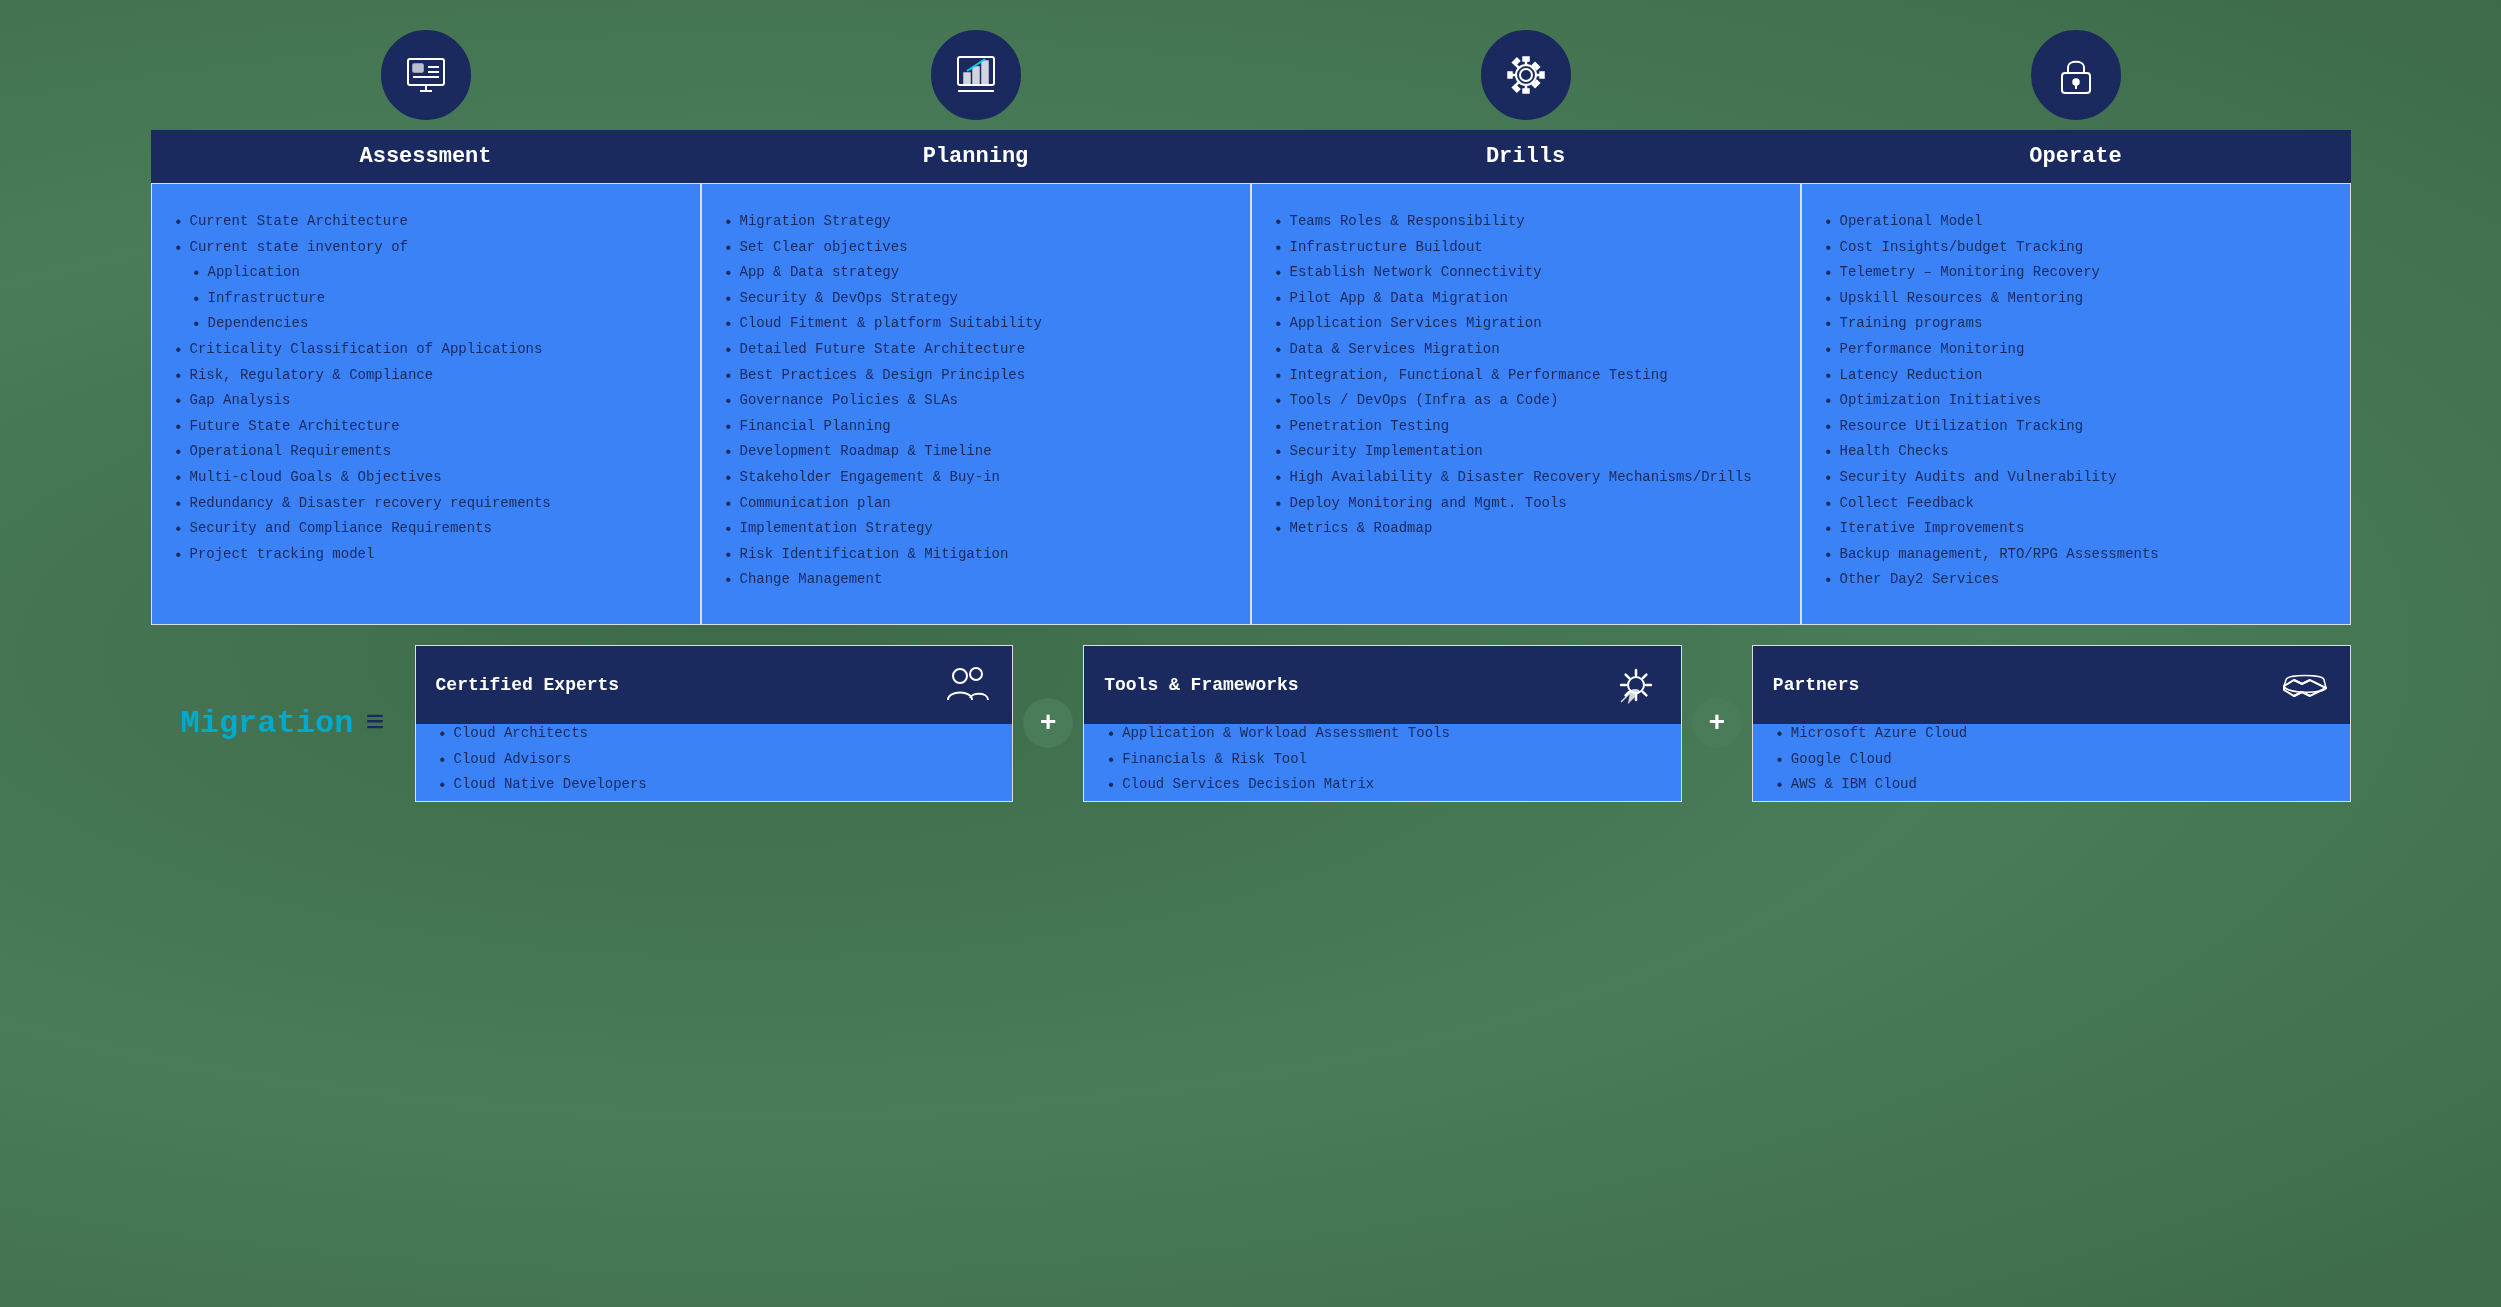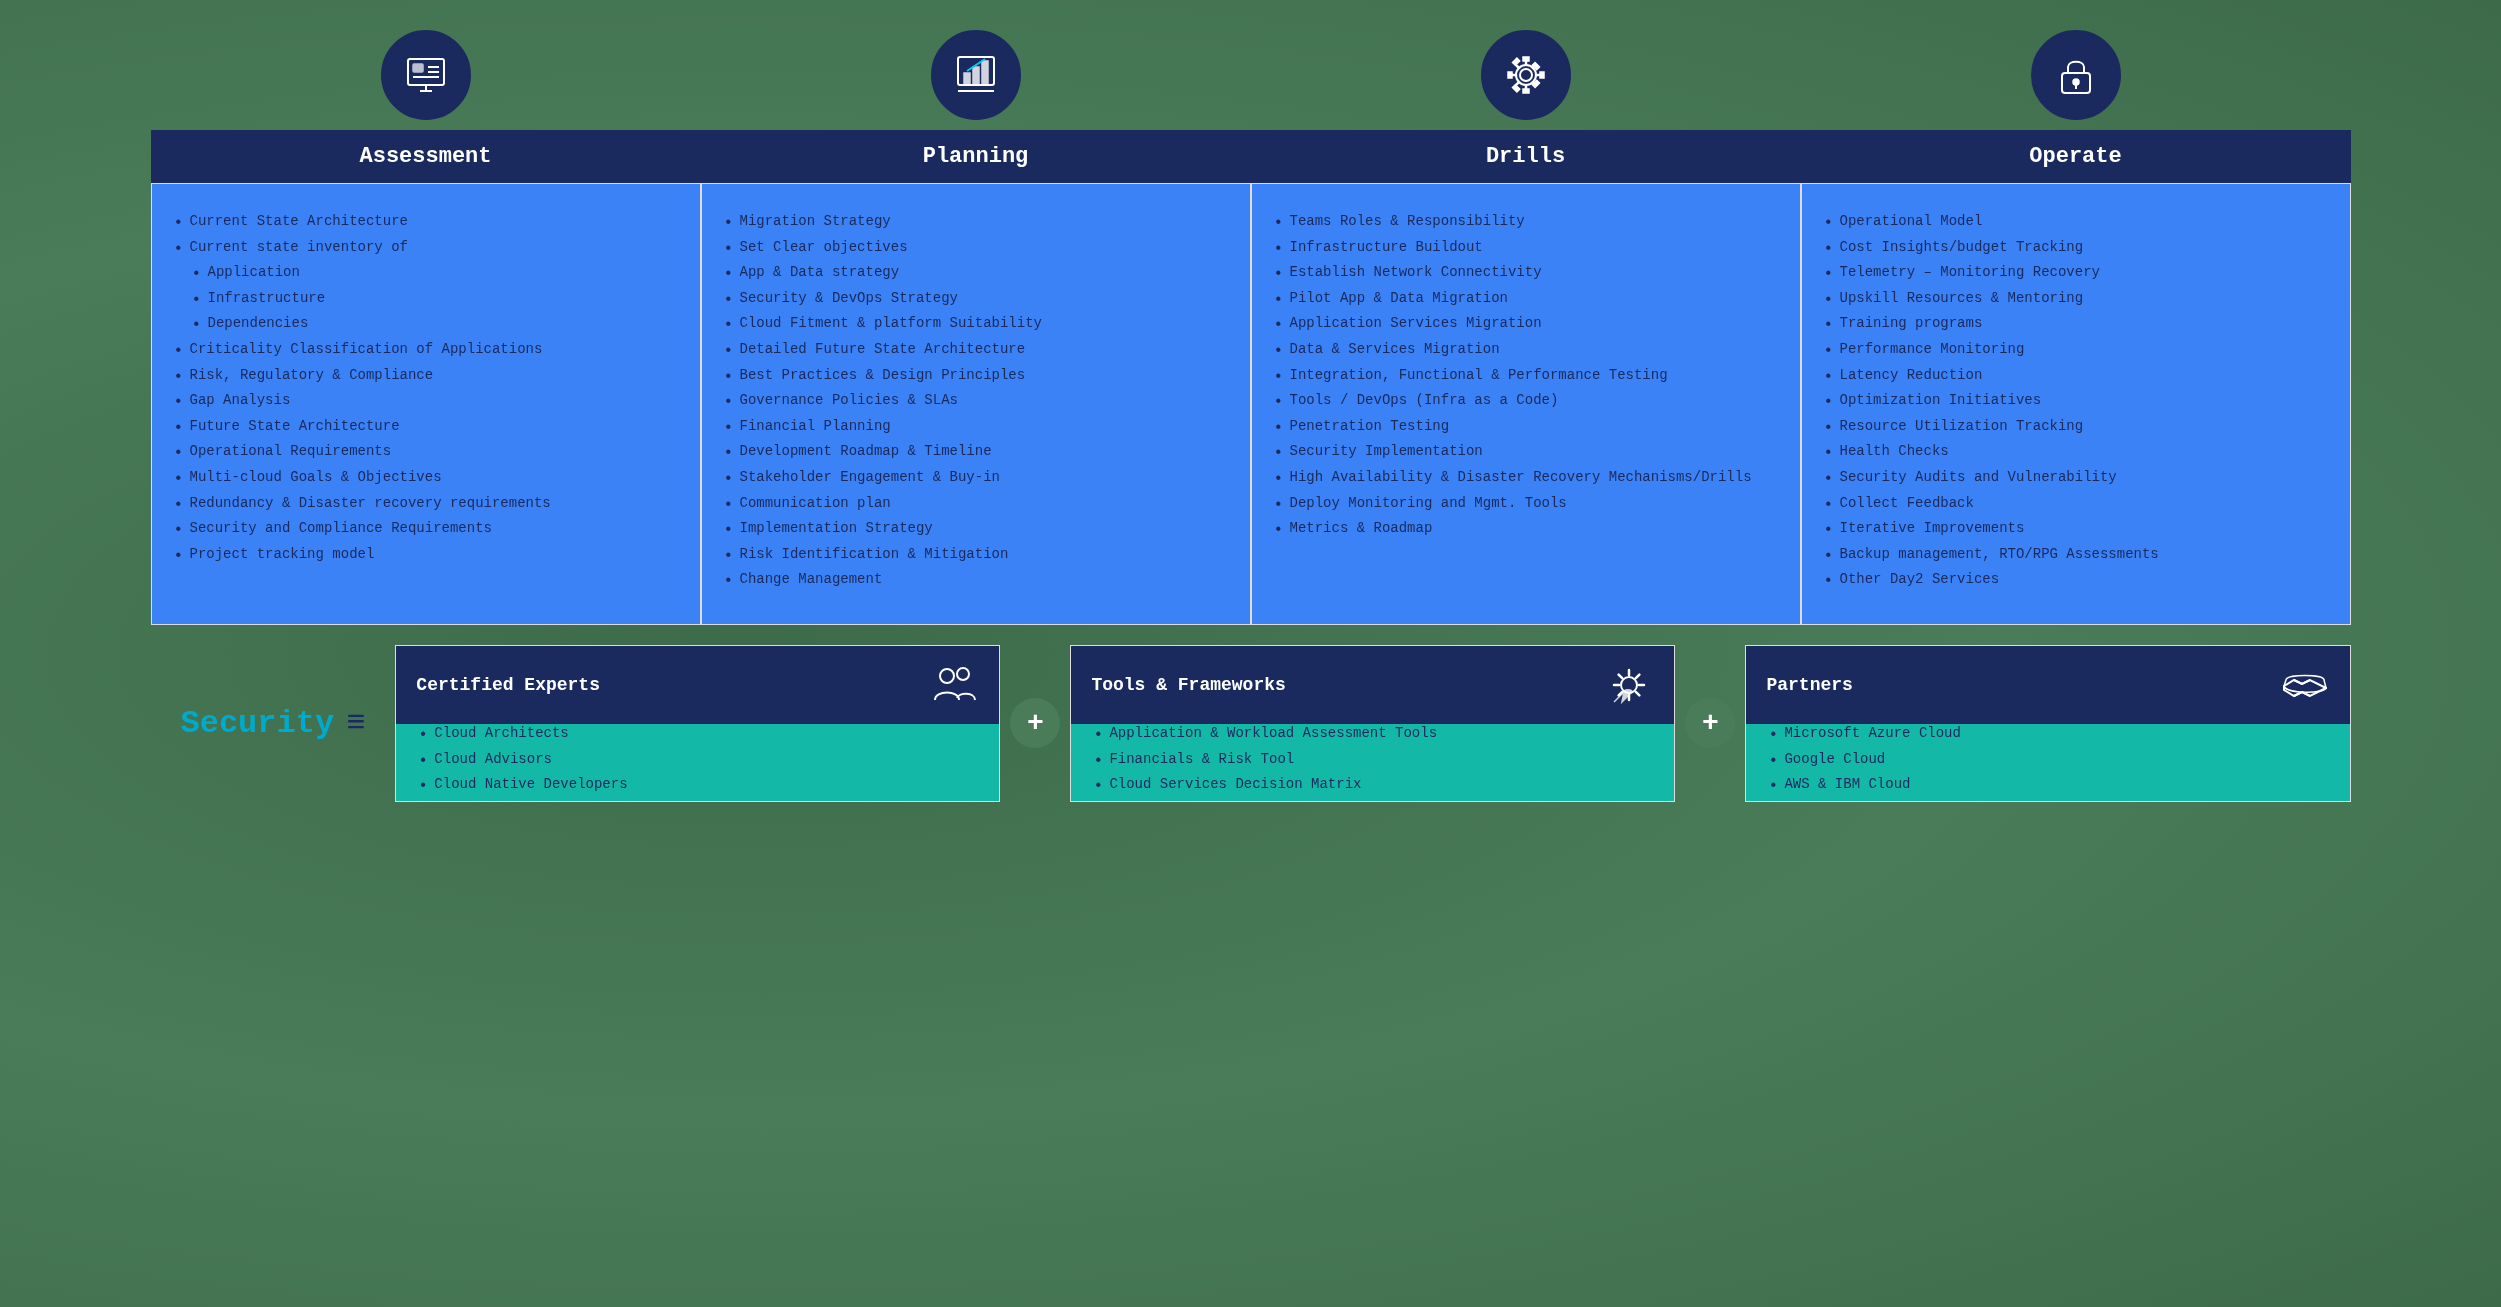--- a/index.html
+++ b/index.html
@@ -103,21 +103,21 @@
       justify-content: center;
       padding: 20px 30px;
       min-width: 180px;
     }
     .prolifics-text {
       font-size: 32px;
       font-weight: bold;
       color: #00aacc;
     }
     .bottom-card {
-      background: #14b8a6;
+      background: #3b82f6;
       flex: 1;
       border: 1px solid #ddd;
     }
     .bottom-card-header {
       background: #1a2a5e;
       color: white;
       font-weight: bold;
       font-size: 18px;
       padding: 14px 20px;
       display: flex;
@@ -326,21 +326,21 @@
           <li>Other Day2 Services</li>
         </ul>
       </div>
     </div>
   </div>
 
   <div class="bottom-section">
 
     <div class="prolifics-logo">
       <div style="display:flex; align-items:center; gap:8px;">
-        <span class="prolifics-text">Security</span>
+        <span class="prolifics-text">Migration</span>
         <span style="color:#1a2a5e; font-size:32px; font-weight:bold; margin-left:4px;">≡</span>
       </div>
     </div>
 
     <div class="bottom-card">
       <div class="bottom-card-header">
         <span>Certified Experts</span>
         <div class="header-icon">
           <svg viewBox="0 0 50 50">
             <circle cx="18" cy="16" r="7" stroke="white" stroke-width="2" fill="none"></circle>

